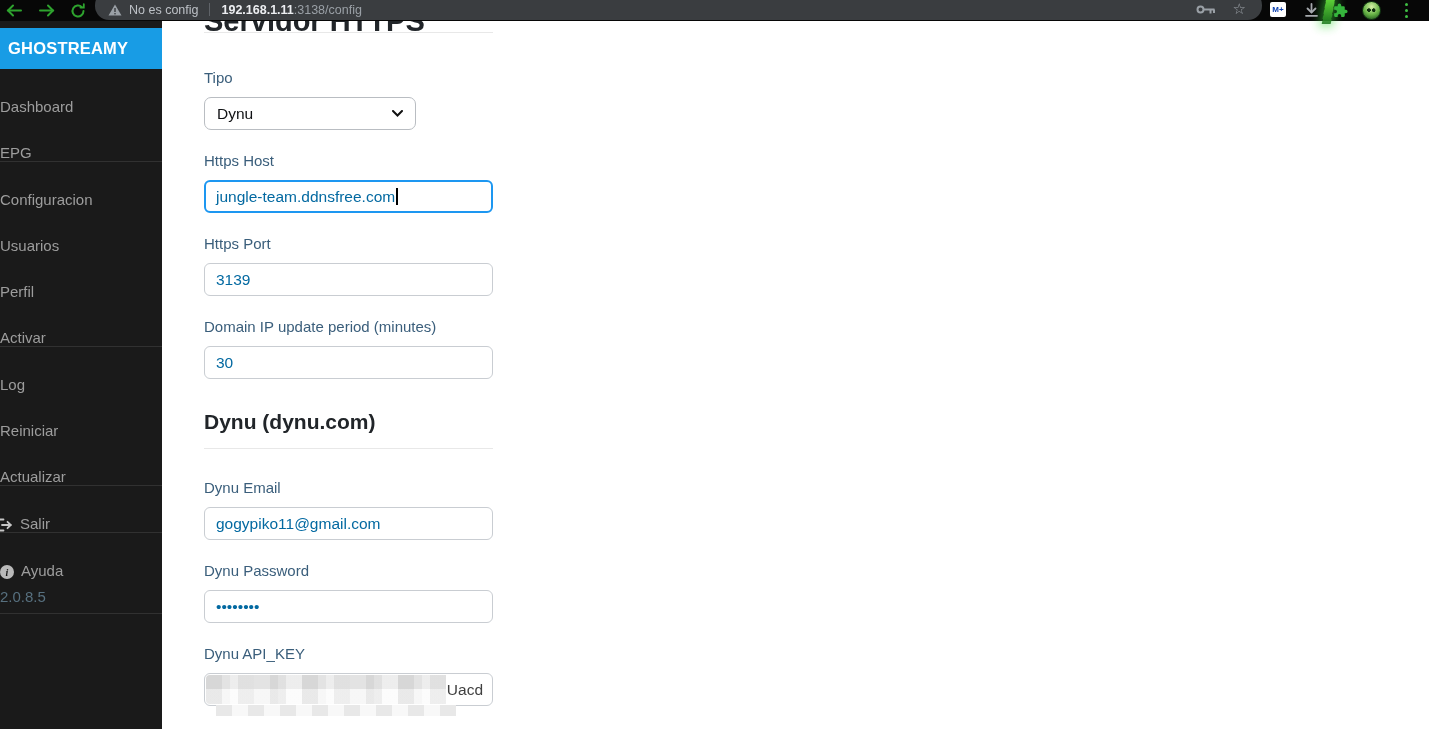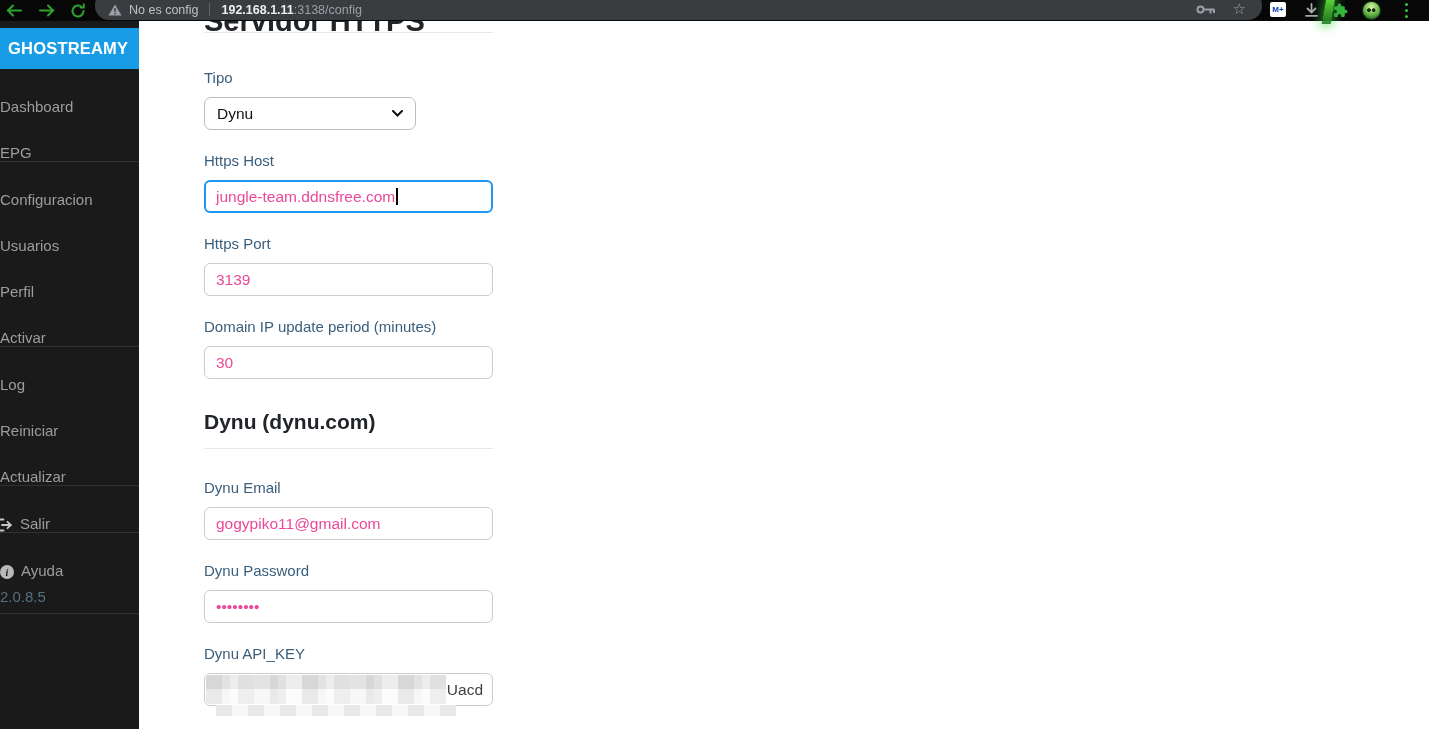--- a/index.html
+++ b/index.html
@@ -33,39 +33,39 @@
     position:absolute;left:100px;top:1px;width:19px;height:19px;border-radius:50%;
     background:
       radial-gradient(circle at 35% 48%, #10300f 0 1.6px, rgba(0,0,0,0) 2px),
       radial-gradient(circle at 63% 48%, #10300f 0 1.6px, rgba(0,0,0,0) 2px),
       radial-gradient(circle at 50% 28%, #d6f0a6, #63b043 55%, #1d4c1e 95%);
     border:1px solid #143a14;box-sizing:border-box;
   }
   .menu-dots{position:absolute;left:143px;top:3px;width:4px;height:15px;display:flex;flex-direction:column;justify-content:space-between;}
   .menu-dots i{width:3.4px;height:3.4px;border-radius:50%;background:#3fbf44;}
   
-  .sidebar{position:absolute;left:0;top:21px;width:139px;bottom:0;background:#1a1a1a;z-index:10;}
+  .sidebar{position:absolute;left:0;top:21px;width:162px;bottom:0;background:#1a1a1a;z-index:10;}
   .brand{margin-top:7px;height:41px;background:#189ce5;color:#ffffff;font-weight:bold;font-size:16.5px;display:flex;align-items:center;padding-left:8px;letter-spacing:.2px;}
   .sitem{height:46px;display:flex;align-items:flex-end;font-size:15px;color:#9d9d9d;cursor:default;}
   .sdiv{height:0;border-top:1px solid #313131;}
   .icon-signout{margin-left:-3px;margin-right:7px;color:#c6c6c6;display:flex;}
   .icon-info{width:14px;height:14px;border-radius:50%;background:#b9b9b9;color:#161616;font-size:10px;font-weight:bold;display:flex;align-items:center;justify-content:center;margin-right:7px;font-family:"Liberation Serif","DejaVu Serif",serif;font-style:italic;}
   .version{height:34px;display:flex;align-items:center;font-size:15px;color:#57707f;}
   
   .main{position:absolute;left:139px;top:21px;right:0;bottom:0;background:#fff;overflow:hidden;}
   .col{margin-left:65px;width:289px;position:relative;}
   .page-title-clipped{position:absolute;top:-25px;left:0;margin:0;font-size:29px;line-height:29px;font-weight:bold;color:#212529;white-space:nowrap;}
   .hr{border-top:1px solid #e8e8e8;height:0;}
   .hr1{margin-top:11px;}
   .group{margin-top:23px;}
   .group-first{margin-top:37px;}
   .flabel{font-size:15px;line-height:15px;color:#3a5e7b;margin-bottom:12px;}
   .tinput{
     box-sizing:border-box;width:289px;height:33px;border:1px solid #c9cdd2;border-radius:6px;
-    padding:0 11px;font-size:15.5px;color:#ec4899;background:#fff;outline:none;
+    padding:0 11px;font-size:15.5px;color:#0369a1;background:#fff;outline:none;
     font-family:"Liberation Sans","DejaVu Sans",sans-serif;display:block;
   }
   .tinput.focused{border:2px solid #1d97f1;padding:0 10px;}
   .fakesel{
     box-sizing:border-box;width:212px;height:33px;border:1px solid #b9bdc2;border-radius:7px;
     padding:10px 12px;font-size:15.5px;color:#101214;background:#fff;
     display:flex;align-items:center;justify-content:space-between;cursor:default;
   }
   .sec-title{margin:32px 0 0 0;font-size:21px;line-height:21px;font-weight:bold;color:#212529;}
   .hr2{margin-top:16px;}

